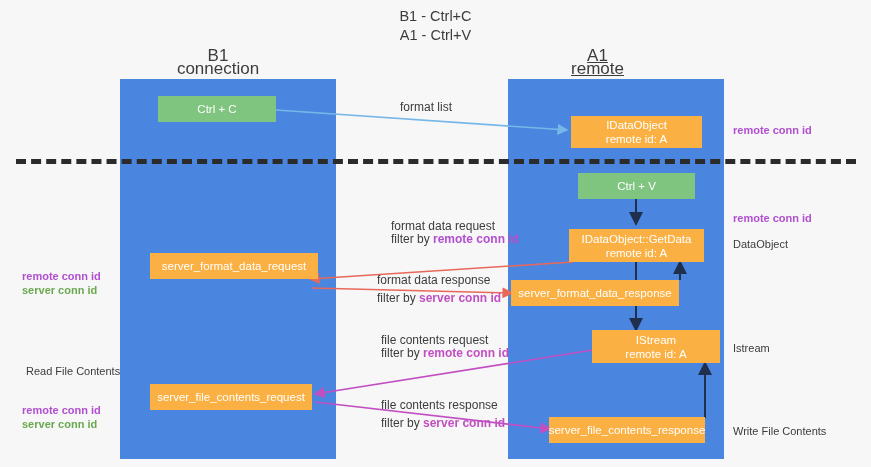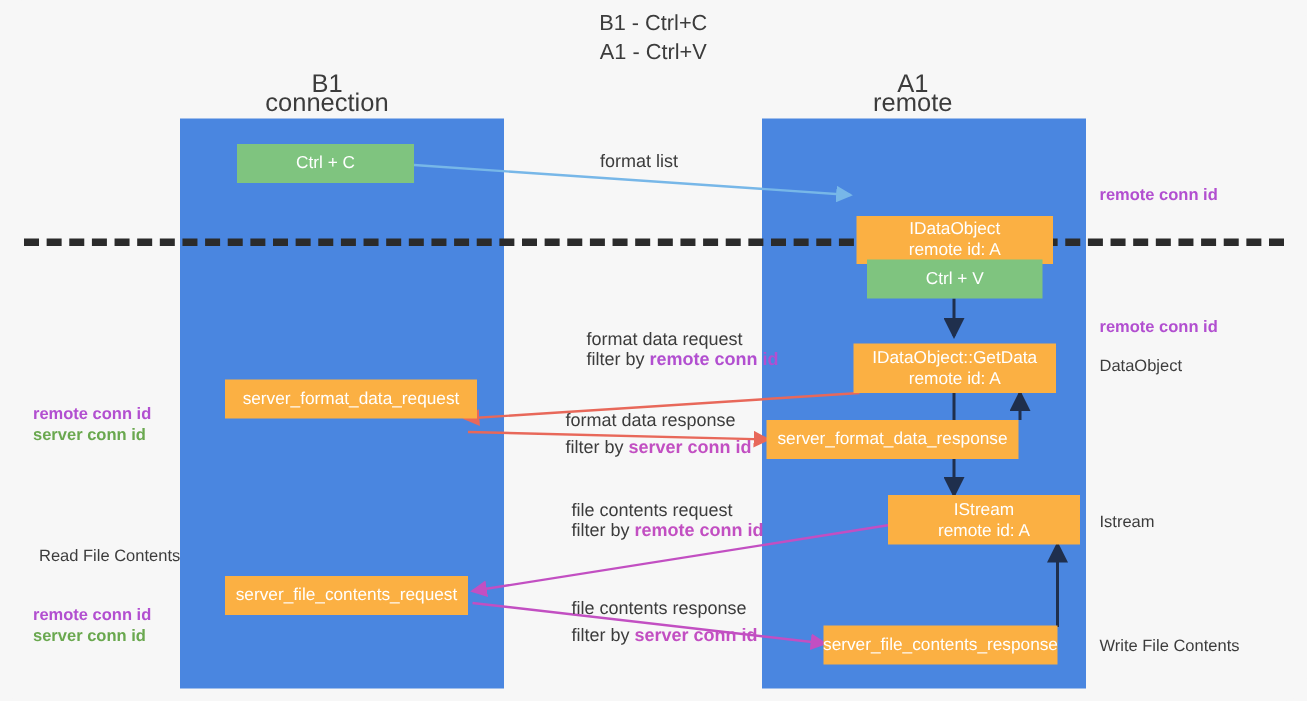--- a/index.html
+++ b/index.html
@@ -97,21 +97,21 @@
 </head>
 <body>
 
 <div id="canvas">
 
   <div class="title">B1 - Ctrl+C
 A1 - Ctrl+V</div>
 
   <div class="col-head" style="left:148px; top:49px; width:140px;">B1
 connection</div>
-  <div class="col-head" style="left:536px; top:49px; width:145px;">A1
+  <div class="col-head" style="left:525px; top:49px; width:145px;text-decoration:underline;">A1
 remote</div>
 
   <div class="lane" style="left:120px; top:79px; width:216px; height:380px;"></div>
   <div class="lane" style="left:508px; top:79px; width:216px; height:380px;"></div>
 
   <svg class="wires" viewBox="0 0 871 467">
     <defs>
       <marker id="ar-blue" markerWidth="7" markerHeight="7" refX="6" refY="3.5" orient="auto">
         <path d="M0,0 L7,3.5 L0,7 z" fill="#77b7e8"></path>
       </marker>
@@ -142,21 +142,21 @@
 
     <path d="M315,402 L550,429" stroke="#c24fc2" stroke-width="1.6" fill="none" marker-end="url(#ar-magenta)"></path>
 
     <path d="M705,418 L705,363" stroke="#1f2f4d" stroke-width="2" fill="none" marker-end="url(#ar-dark)"></path>
   </svg>
 
   <div class="divider"></div>
 
   <div class="node green" style="left:158px; top:96px; width:118px; height:26px;">Ctrl + C</div>
 
-  <div class="node orange" style="left:571px; top:116px; width:131px; height:32px;margin-top:28px;">IDataObject
+  <div class="node orange" style="left:571px; top:116px; width:131px; height:32px;">IDataObject
 remote id: A</div>
 
   <div class="node green" style="left:578px; top:173px; width:117px; height:26px;">Ctrl + V</div>
 
   <div class="node orange" style="left:569px; top:229px; width:135px; height:33px;">IDataObject::GetData
 remote id: A</div>
 
   <div class="node orange" style="left:150px; top:253px; width:168px; height:26px;">server_format_data_request</div>
 
   <div class="node orange" style="left:511px; top:280px; width:168px; height:26px;">server_format_data_response</div>

